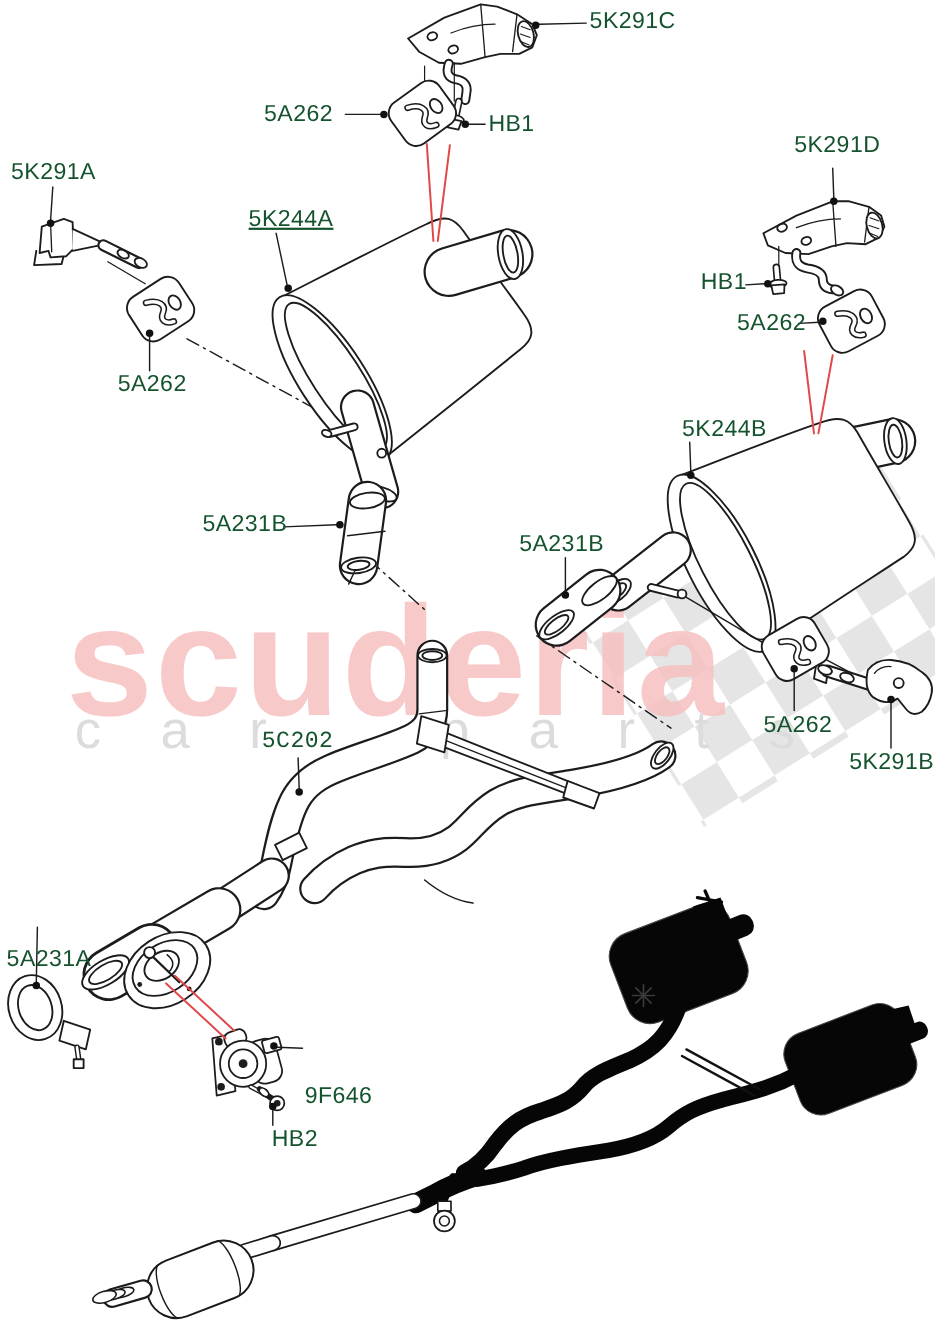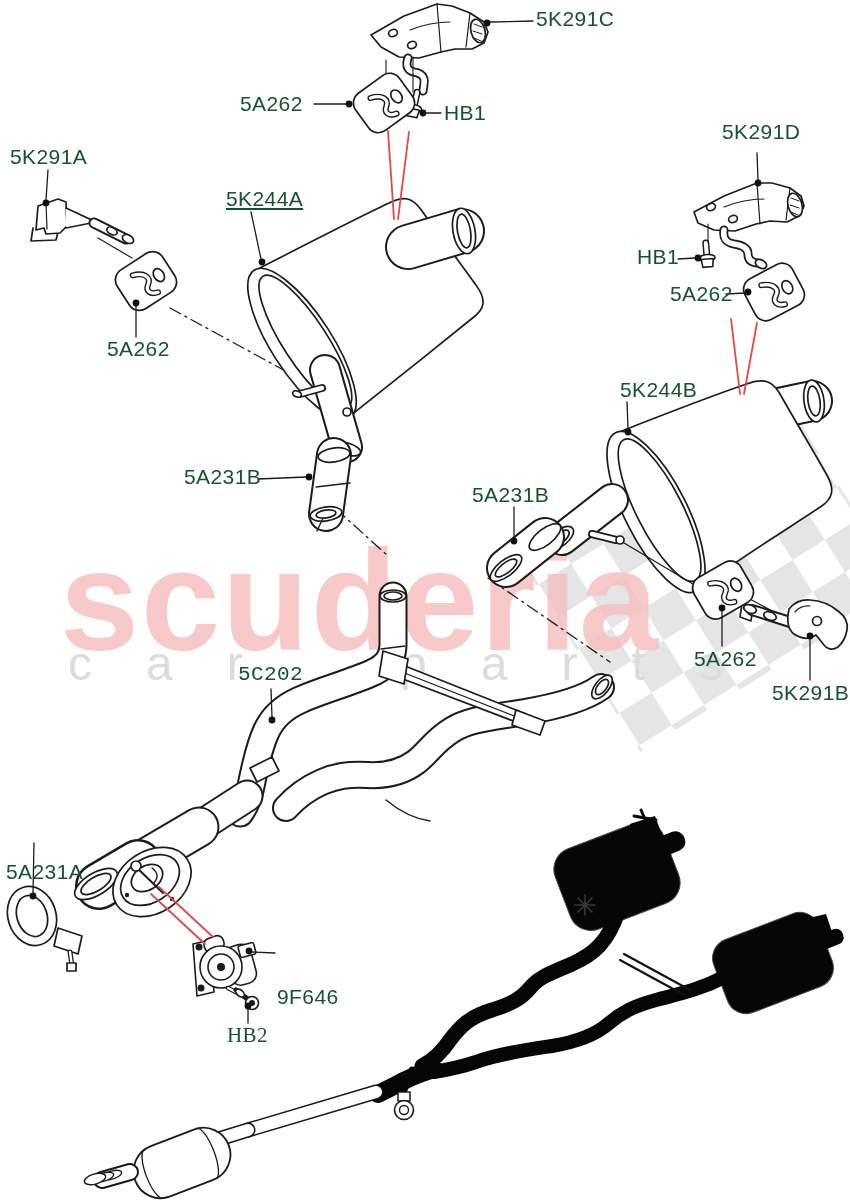--- a/index.html
+++ b/index.html
@@ -368,15 +368,15 @@
 <div class="label" style="left:637px; top:246px;">HB1</div>
 <div class="label" style="left:670px; top:283px;">5A262</div>
 <div class="label" style="left:620px; top:379px;">5K244B</div>
 <div class="label" style="left:184px; top:466px;">5A231B</div>
 <div class="label" style="left:472px; top:484px;">5A231B</div>
 <div class="label" style="left:694px; top:648px;">5A262</div>
 <div class="label" style="left:772px; top:682px;text-align:right;">5K291B</div>
 <div class="label" style="left:238px; top:664px;font-family:Liberation Mono, monospace;">5C202</div>
 <div class="label" style="left:6px;   top:820px;margin-top:41px;">5A231A</div>
 <div class="label" style="left:277px; top:986px;">9F646</div>
-<div class="label" style="left:227px; top:1025px;font-family:Liberation Serif, serif;">HB2</div>
+<div class="label" style="left:247px; top:1025px;">HB2</div>
 
 </div>
 
 </body></html>

